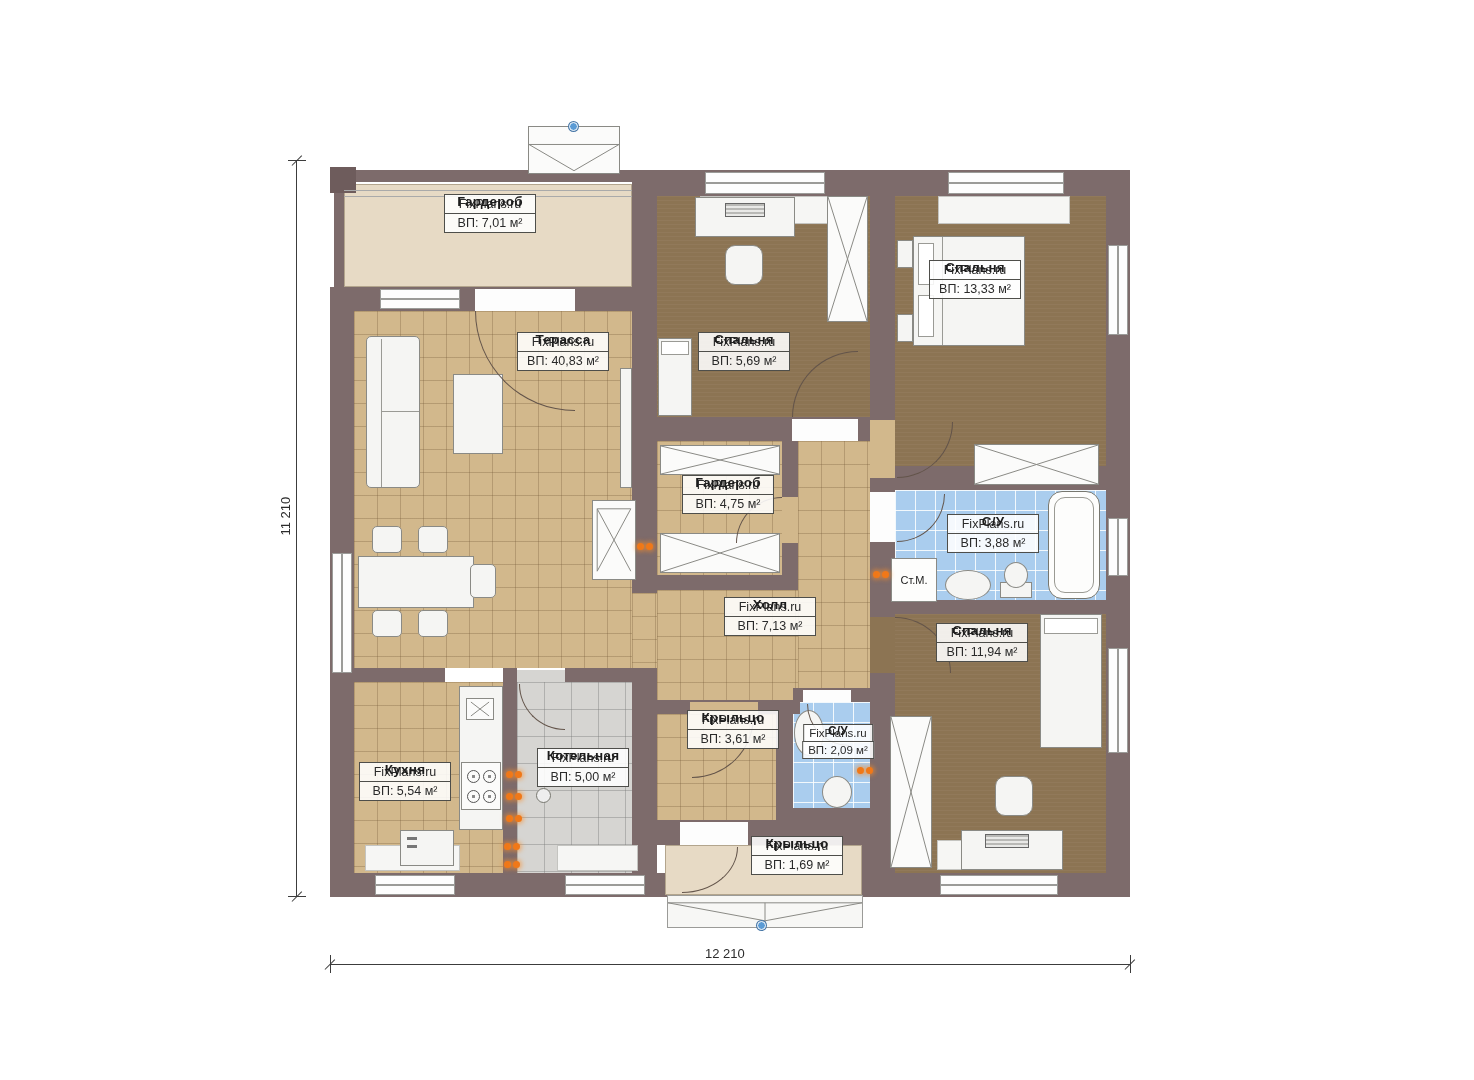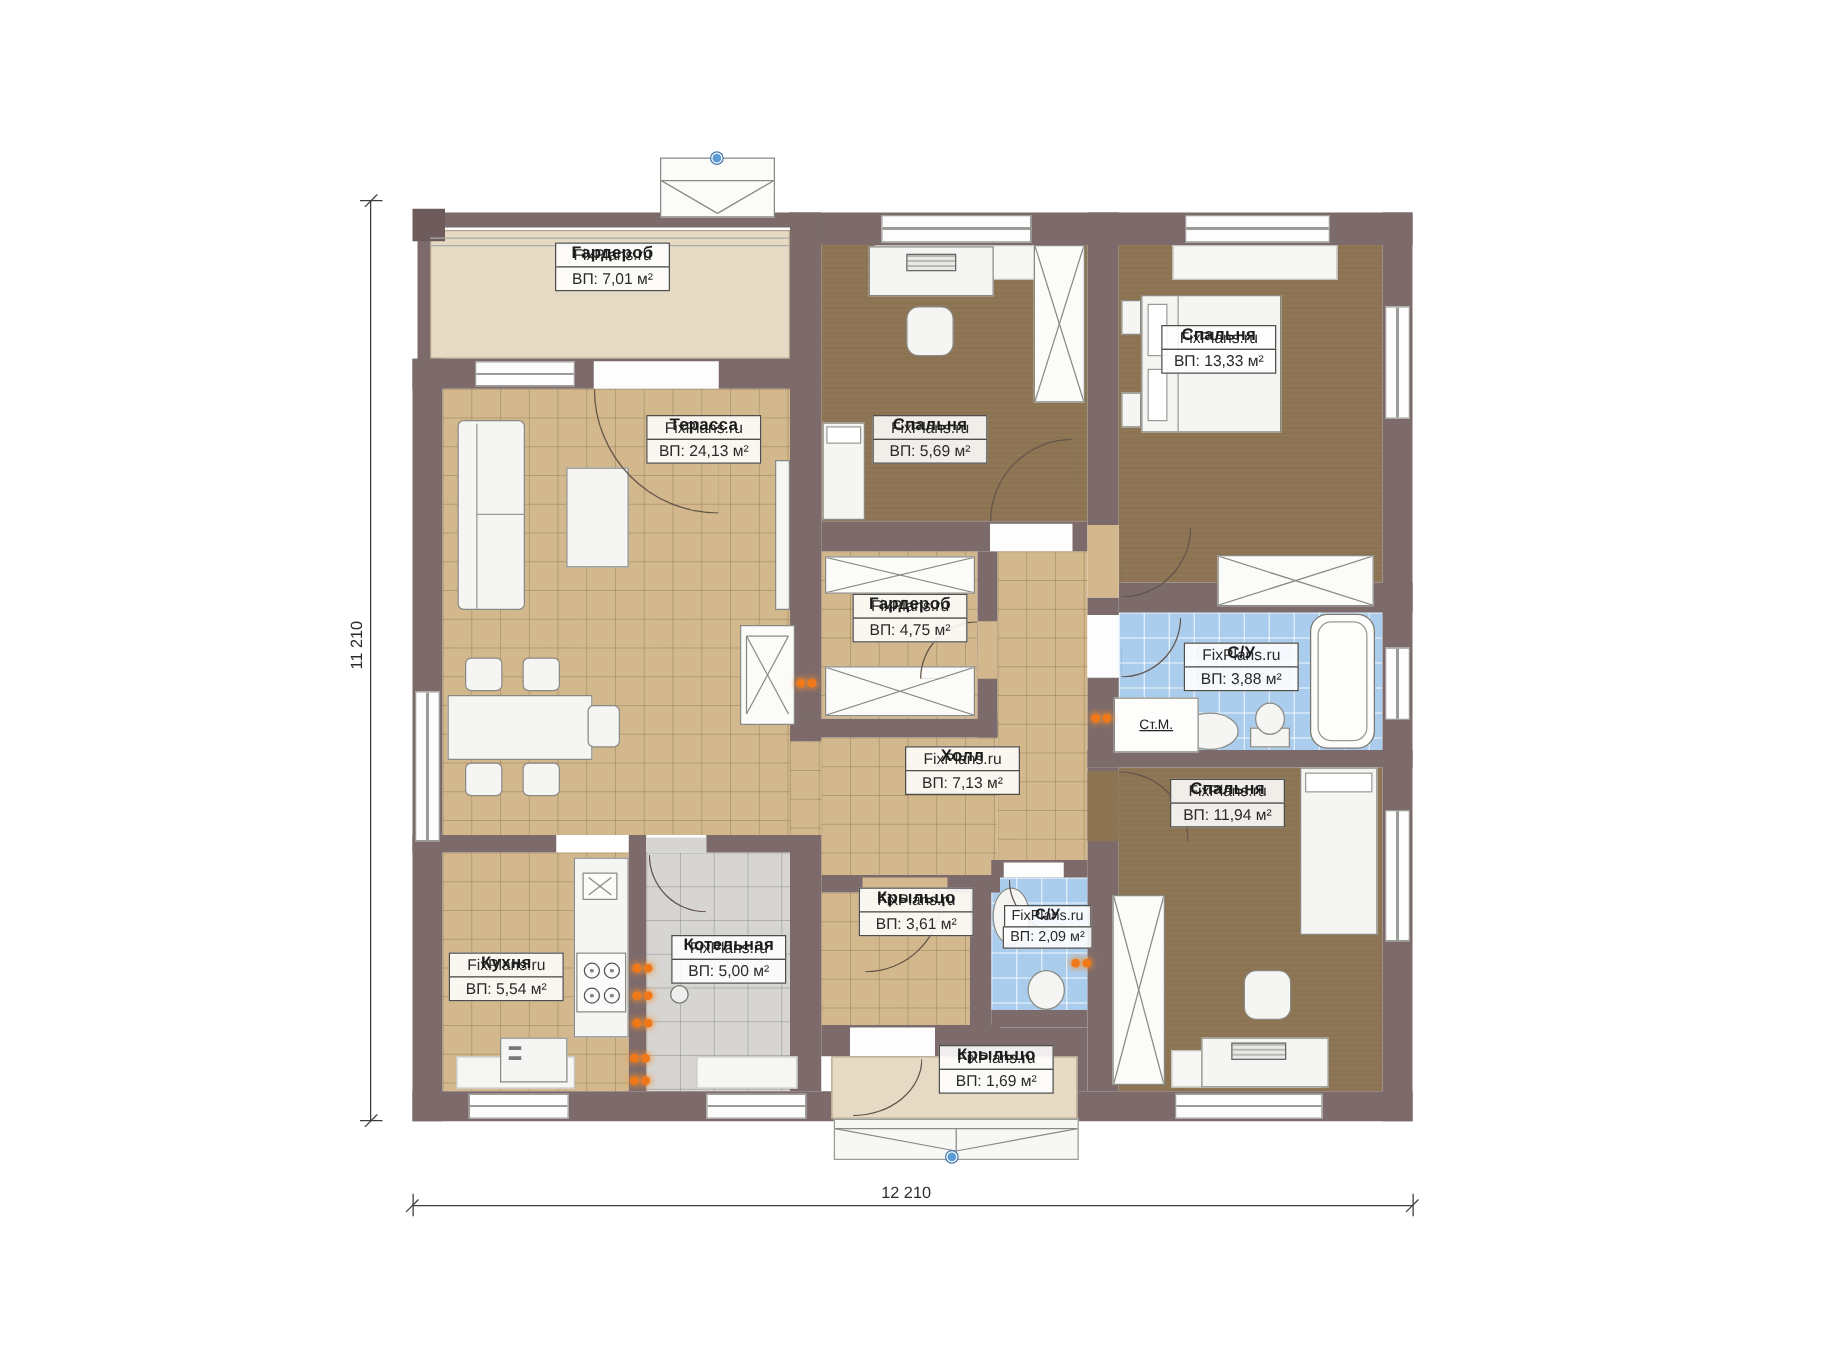--- a/index.html
+++ b/index.html
@@ -209,21 +209,21 @@
       </svg>
   </div>
   <div class="xpanel" style="left:660px;top:533px;width:120px;height:40px;">
     <svg viewBox="0 0 100 100" preserveAspectRatio="none">
         <line x1="0" y1="0" x2="100" y2="100"></line>
         <line x1="100" y1="0" x2="0" y2="100"></line>
       </svg>
   </div>
 
   <div class="tub" style="left:1048px;top:491px;width:52px;height:108px;"></div>
-  <div class="stm" style="left:891px;top:558px;width:68px;height:44px;text-decoration:underline;">
+  <div class="stm" style="left:891px;top:558px;width:46px;height:44px;">
     <span>Ст.М.</span>
   </div>
   <div class="furn ell" style="left:945px;top:570px;width:46px;height:30px;"></div>
   <div class="furn" style="left:1000px;top:582px;width:32px;height:16px;"></div>
   <div class="furn ell" style="left:1004px;top:562px;width:24px;height:26px;"></div>
 
   <div class="furn" style="left:1040px;top:614px;width:62px;height:134px;">
     <div style="left:3px;top:3px;width:54px;height:16px;border:1px solid #9a9a95;background:#fff;"></div>
   </div>
   <div class="xpanel" style="left:890px;top:716px;width:42px;height:152px;">
@@ -339,21 +339,21 @@
 
   <div class="rlabel" style="left:490px;top:194px;">
     <div class="rname">Гардероб</div>
     <div class="box">FixPlans.ru</div>
     <div class="box">ВП: 7,01 м²</div>
   </div>
 
   <div class="rlabel" style="left:563px;top:332px;">
     <div class="rname">Терасса</div>
     <div class="box">FixPlans.ru</div>
-    <div class="box">ВП: 24,13 м²</div>
+    <div class="box">ВП: 40,83 м²</div>
   </div>
 
   <div class="rlabel" style="left:744px;top:332px;">
     <div class="rname">Спальня</div>
     <div class="box">FixPlans.ru</div>
     <div class="box">ВП: 5,69 м²</div>
   </div>
 
   <div class="rlabel" style="left:975px;top:260px;">
     <div class="rname">Спальня</div>

